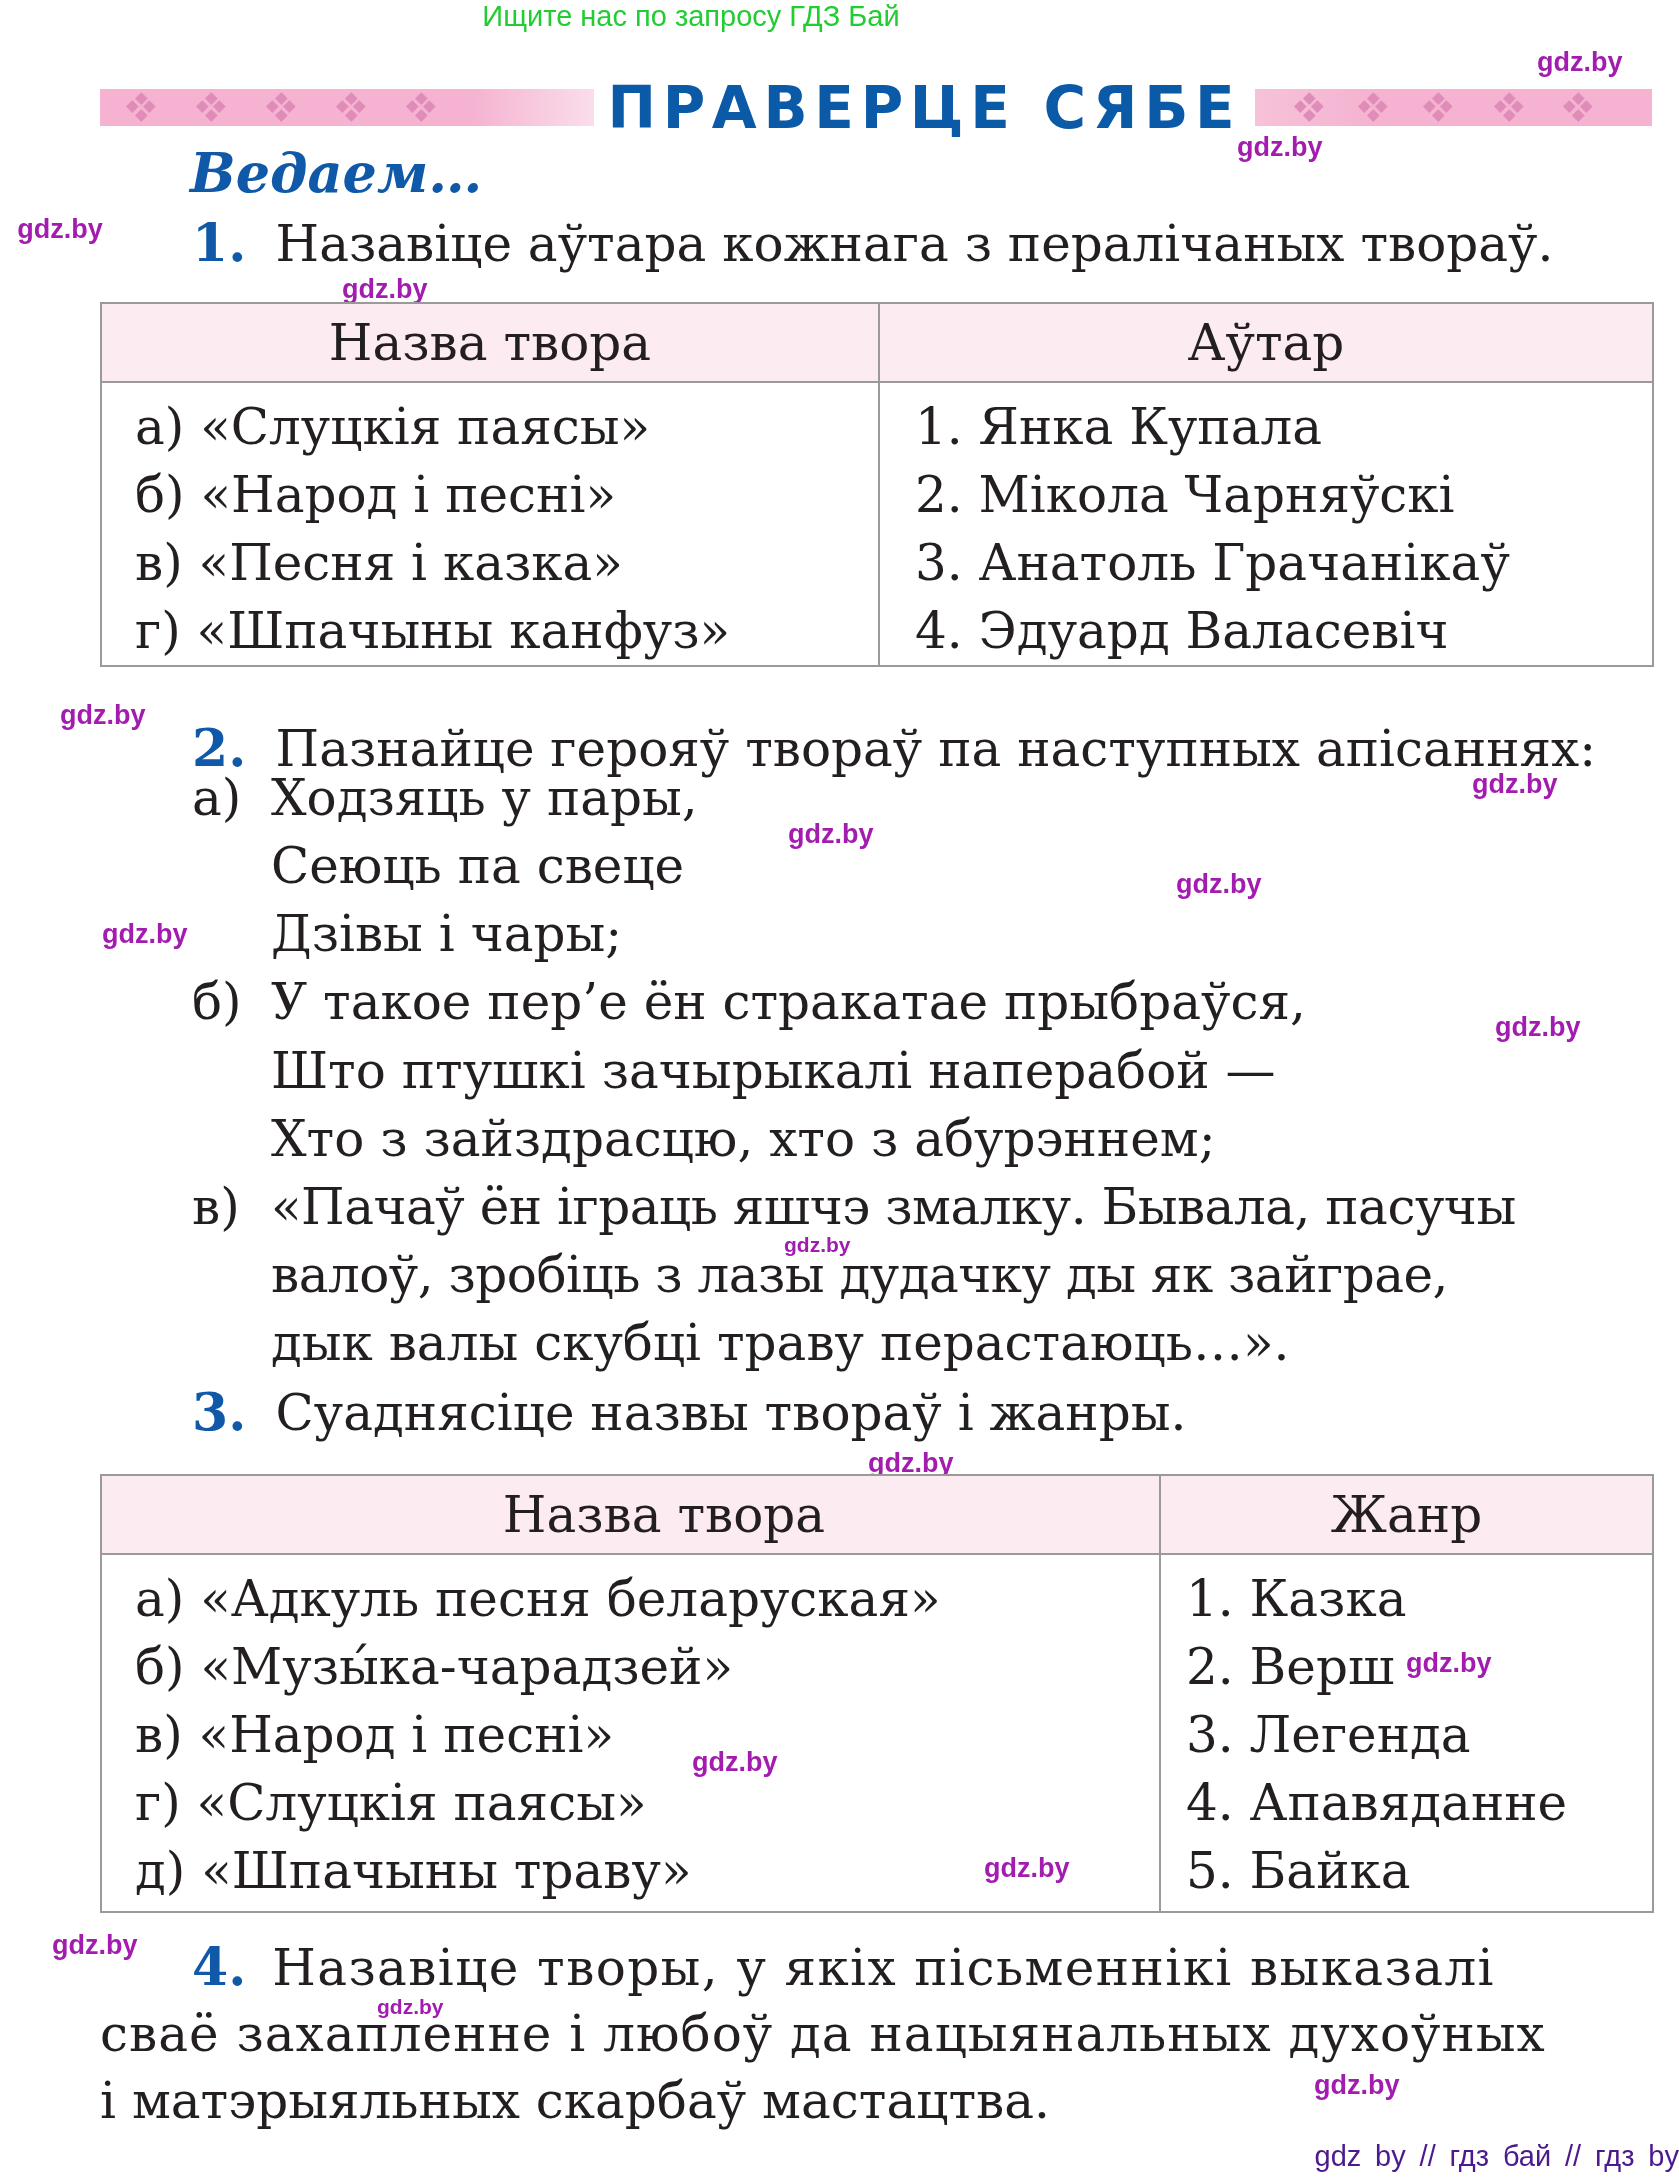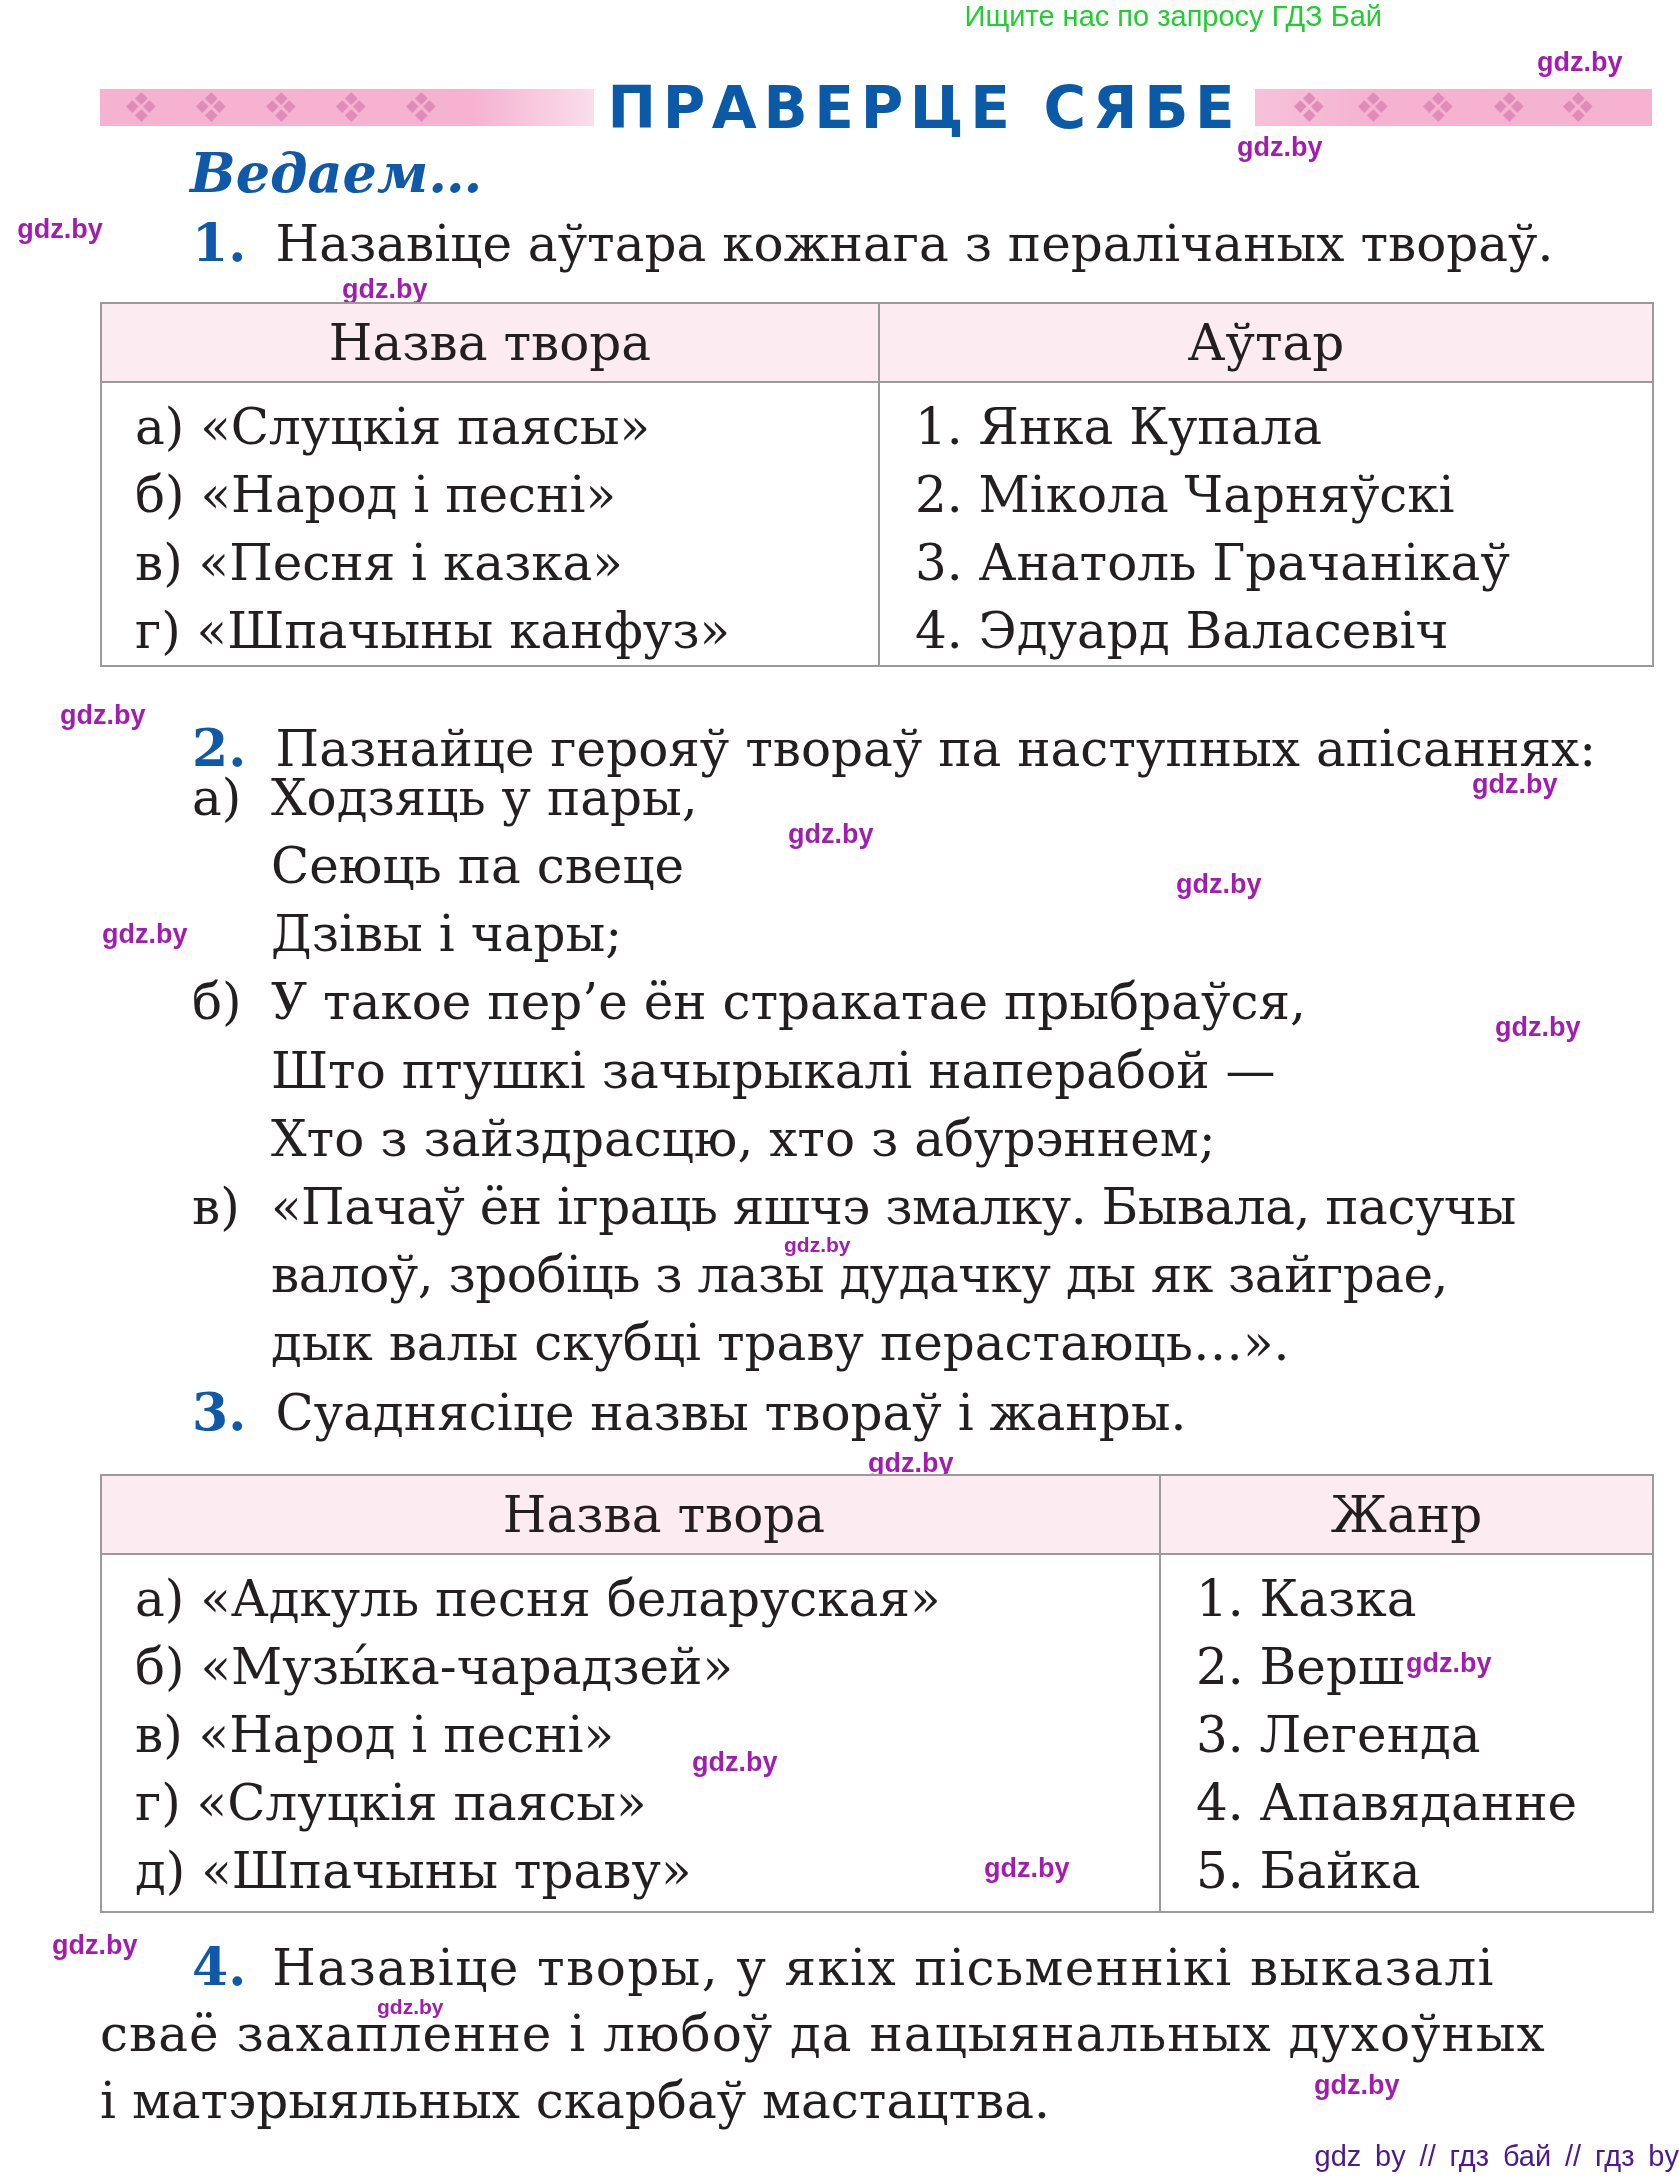--- a/index.html
+++ b/index.html
@@ -1,20 +1,20 @@
 <!DOCTYPE html>
 <html><head>
 <meta charset="utf-8">
 <style>
   html, body { margin:0; padding:0; background:#ffffff; }
   body { width:1679px; height:2179px; position:relative; overflow:hidden;
          font-family:"DejaVu Serif", serif; color:#231f20; }
   .abs { position:absolute; white-space:nowrap; }
 
-  .top-banner-text { left:0; width:1382px; top:0; text-align:right;
+  .top-banner-text { left:0; width:1382px; top:0; text-align:center;
     font-family:"Liberation Sans", sans-serif; font-size:29px; color:#22cc33; line-height:33px; }
 
   .wm { font-family:"Liberation Sans", sans-serif; font-size:27px; color:#a21caf; line-height:29px;font-weight:bold; }
 
   .pink-bar { left:100px; top:89px; width:1552px; height:37px;
     background:linear-gradient(90deg, #f5b3d1 0%, #f5b3d1 24%, #ffffff 38%, #ffffff 62%, #f7c6dc 72%, #f5b3d1 82%, #f5b3d1 100%); }
   .orn { position:absolute; top:3.8px; width:29px; height:29px; }
   .orn i { position:absolute; width:8.6px; height:8.6px; background:#e08cb8; transform:rotate(45deg); }
   .orn i:nth-child(1){ left:9.6px; top:1px; }
   .orn i:nth-child(2){ left:1px; top:9.6px; }
@@ -185,21 +185,21 @@
     <th>Жанр</th>
   </tr>
   <tr style="height:358px">
     <td>
       <span class="cell-line">а) «Адкуль песня беларуская»</span>
       <span class="cell-line">б) «Музы́ка-чарадзей»</span>
       <span class="cell-line">в) «Народ і песні»</span>
       <span class="cell-line">г) «Слуцкія паясы»</span>
       <span class="cell-line">д) «Шпачыны траву»</span>
     </td>
-    <td style="padding-left:35px">
+    <td style="padding-left:25px">
       <span class="cell-line">1. Казка</span>
       <span class="cell-line">2. Верш</span>
       <span class="cell-line">3. Легенда</span>
       <span class="cell-line">4. Апавяданне</span>
       <span class="cell-line">5. Байка</span>
     </td>
   </tr>
 </tbody>
   </table>
 

